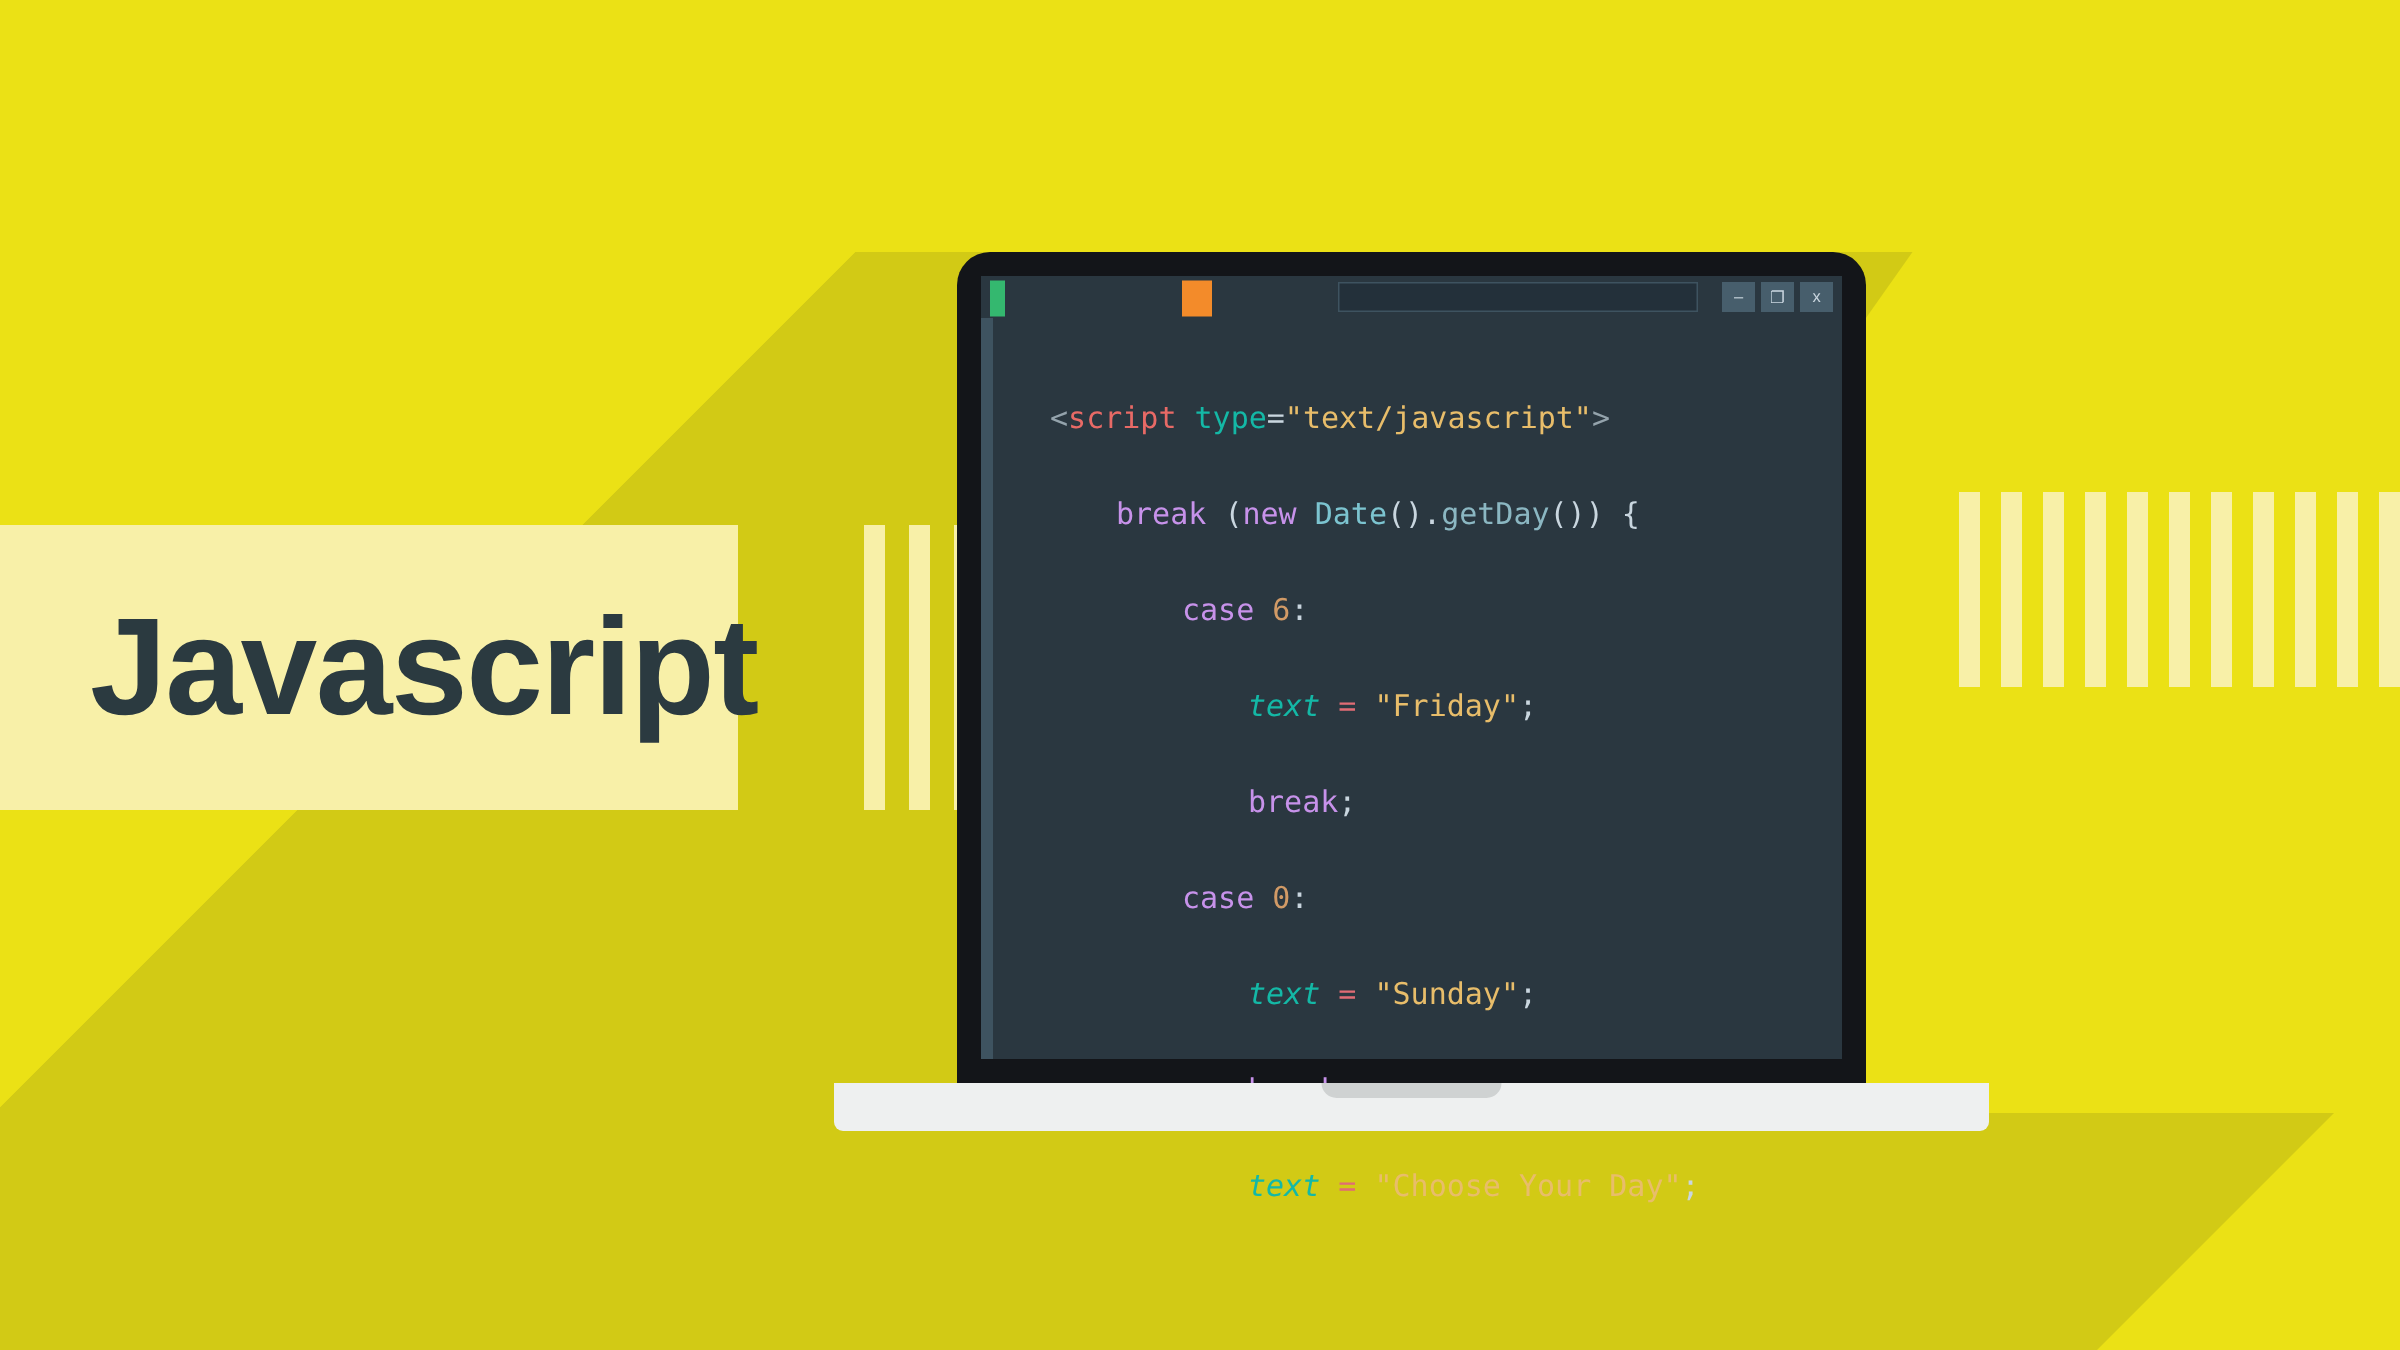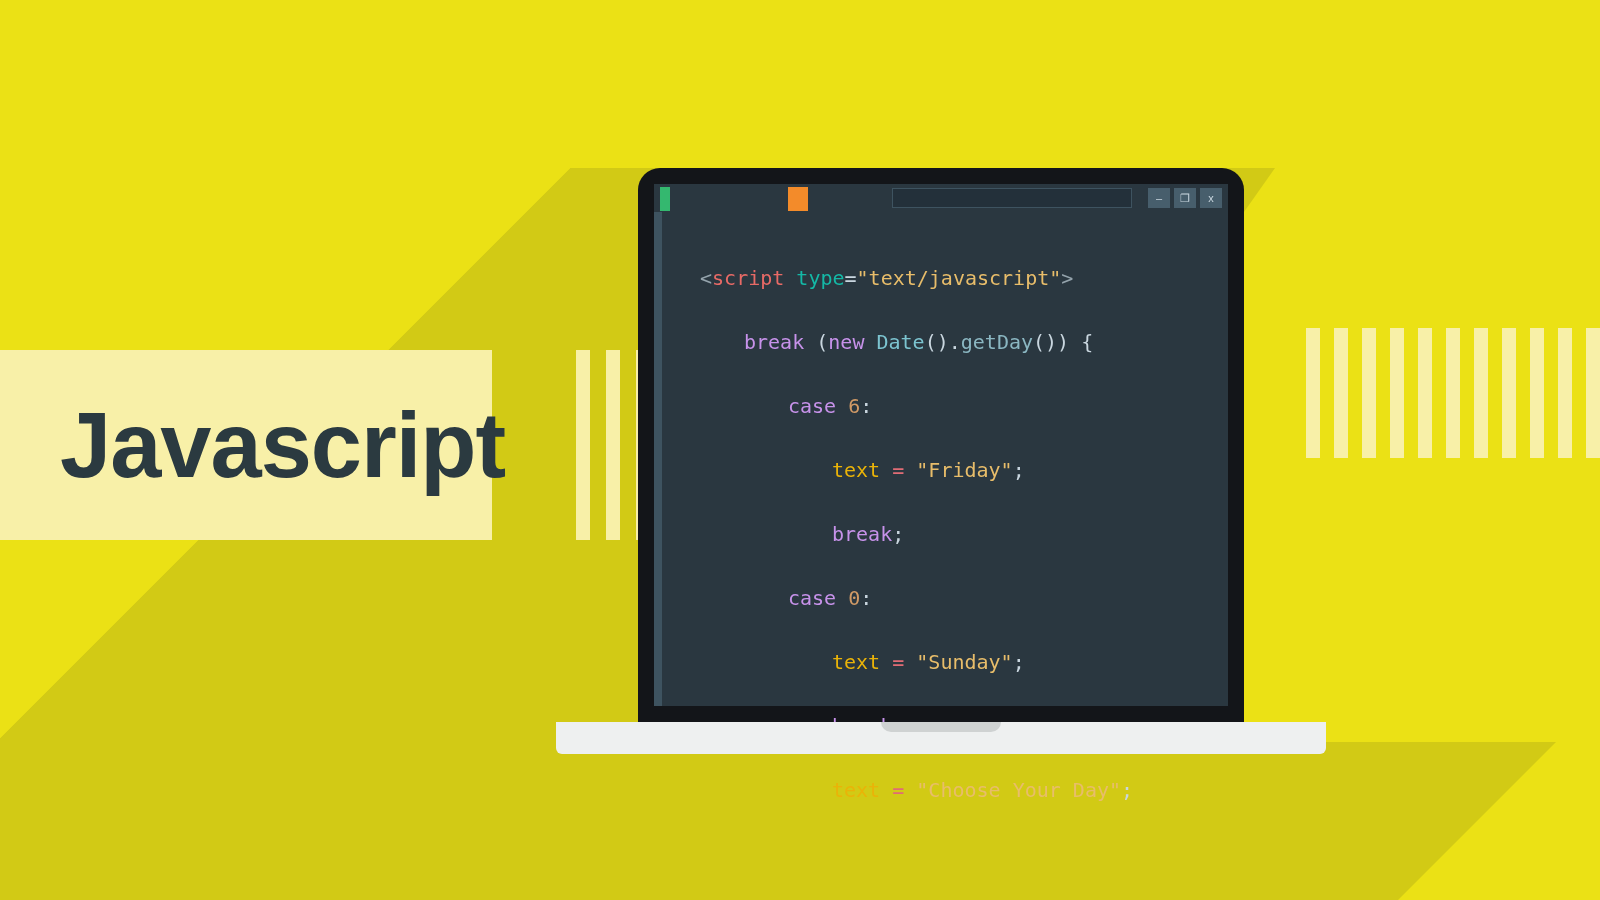--- a/index.html
+++ b/index.html
@@ -186,21 +186,21 @@
     line-height: 32px;
     white-space: pre;
     color: #c9d6df;
   }
   .c-tag    { color: #e86a66; }   
   .c-attr   { color: #14b8a6; }   
   .c-eq     { color: #c9d6df; }
   .c-kw     { color: #c792ea; }   
   .c-class  { color: #7cc4d0; margin-top: 44px; }   
   .c-fn     { color: #8bb7c2; text-align: right; }   
-  .c-var    { color: #eab308; }
+  .c-var    { color: #14b8a6; font-style: italic; }
   .c-op     { color: #e06c75; }   
   .c-str    { color: #e8bd6a; }   
   .c-num    { color: #d19a66; }   
   .c-punct  { color: #c9d6df; }
   .c-angle  { color: #94a3ac; }
 
   .pad1 { display:inline-block; width: 44px; }
   .pad2 { display:inline-block; width: 88px; }
   .pad3 { display:inline-block; width: 132px; }
 

